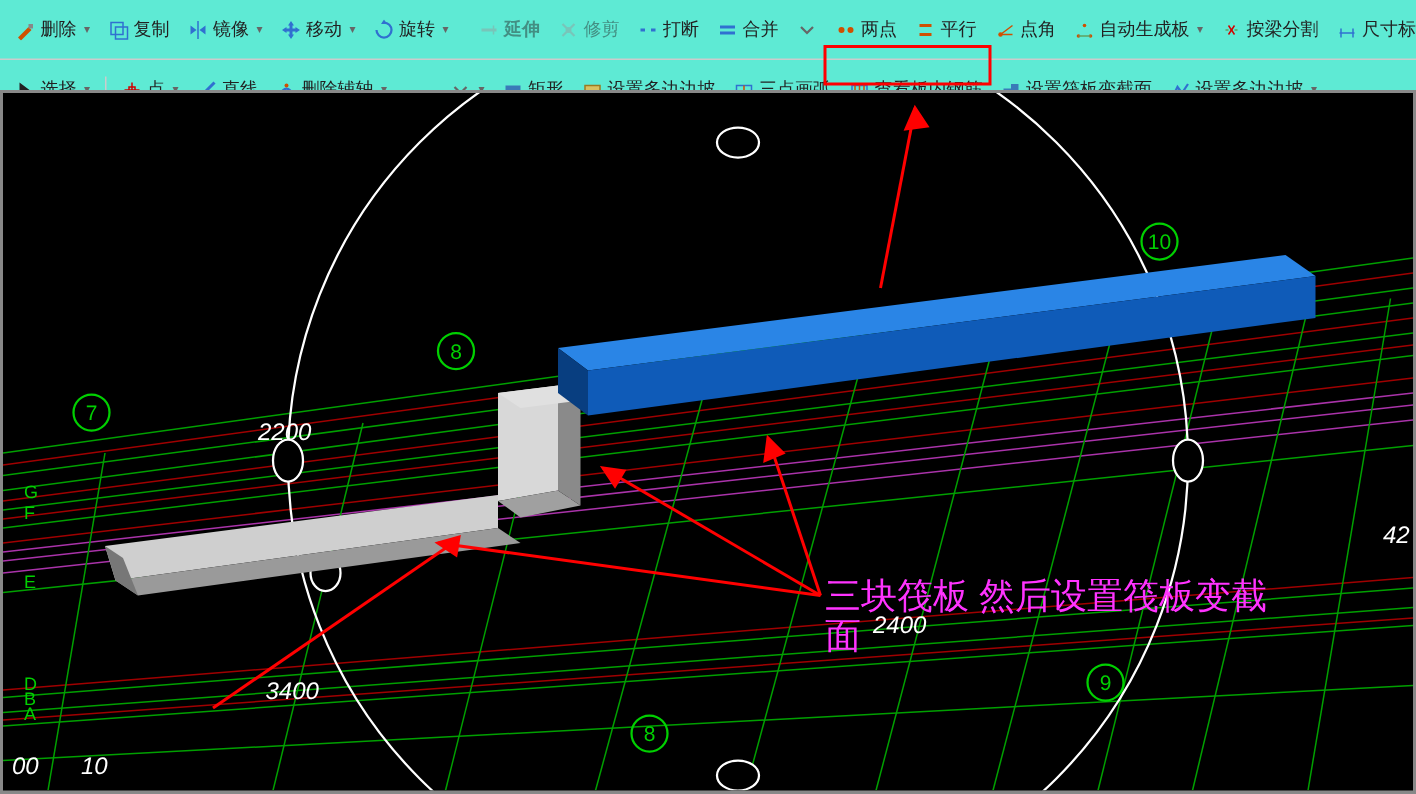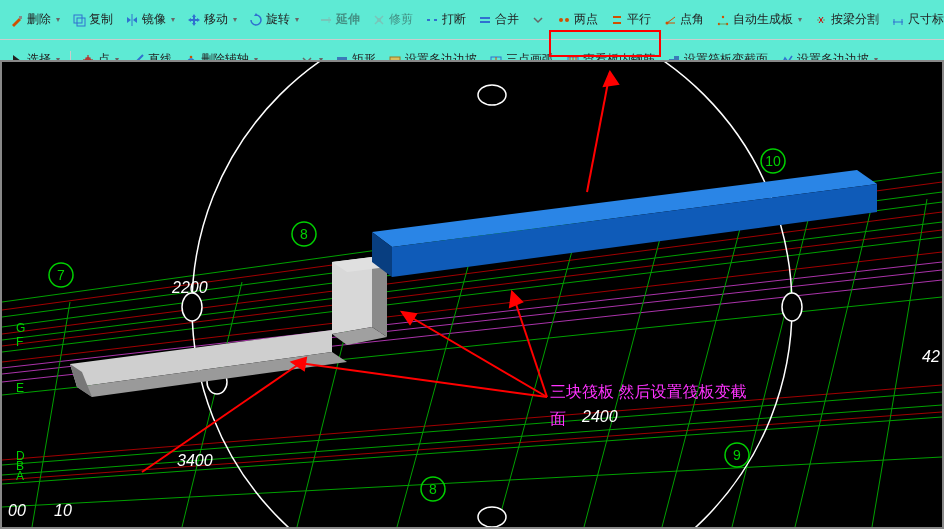--- a/index.html
+++ b/index.html
@@ -67,21 +67,21 @@
     width: 112px;
     height: 27px;
     border: 2px solid #ff0000;
     box-sizing: border-box;
     pointer-events: none;
     z-index: 30;
   }
   .annot-text {
     position: absolute;
     color: #ff33ff;
-    font-size: 16px;
+    font-size: 24px;
     z-index: 25;
     pointer-events: none;
     line-height: 1.3;
   }
 </style>
 </head>
 <body>
 
 <div class="toolbar" id="tb-row1">
     <span class="tb-item">

